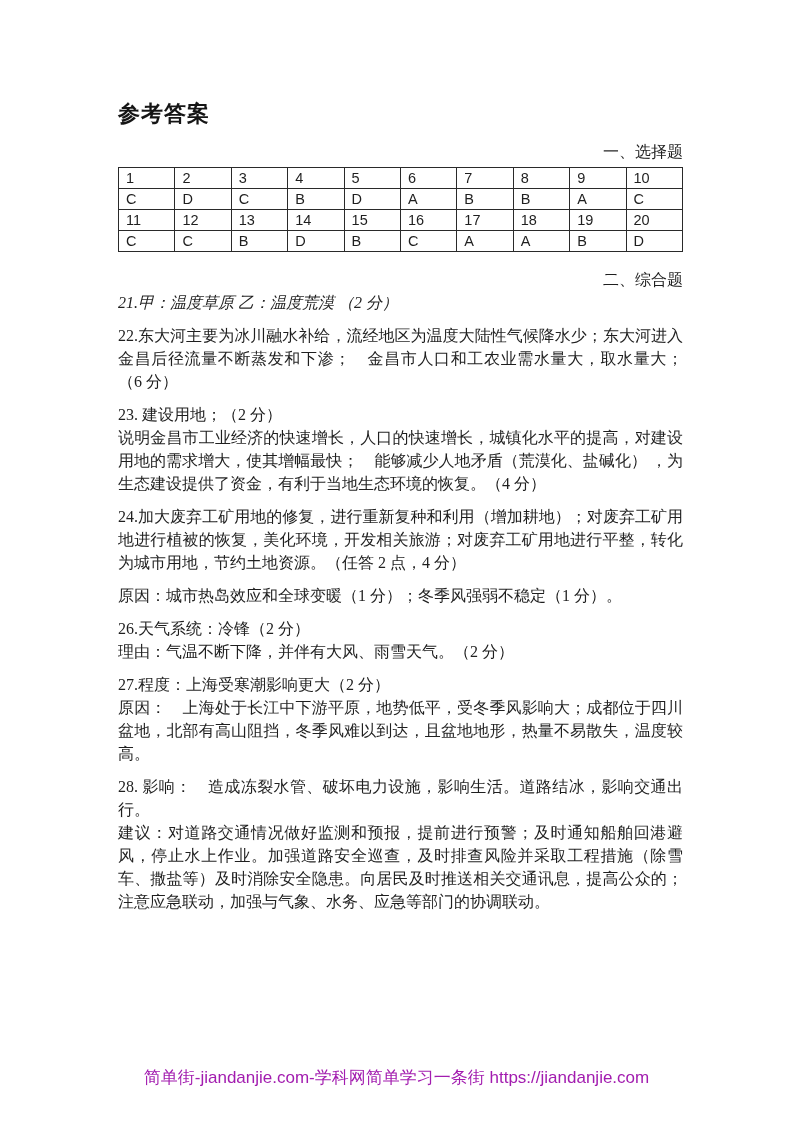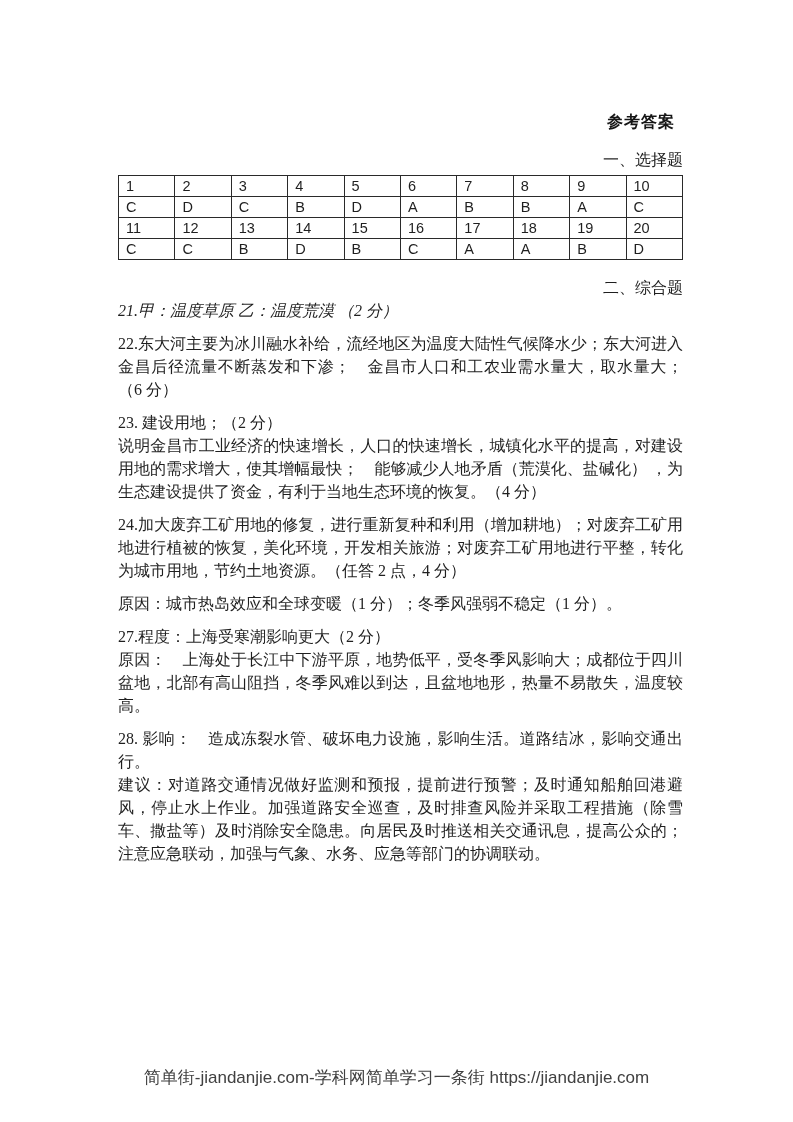--- a/index.html
+++ b/index.html
@@ -16,23 +16,23 @@
     font-family: "Liberation Serif", "DejaVu Serif", serif;
     color: #1f1f1f;
   }
   .content {
     position: absolute;
     left: 118px;
     top: 100px;
     width: 565px;
   }
   .doc-title {
-    margin: 8px;
-    text-align: right;
-    font-size: 16px;
+    margin: 0;
+    text-align: left;
+    font-size: 22px;
     line-height: 28px;
     font-weight: bold;
     letter-spacing: 1px;
     color: #151515;
   }
   .sec-heading {
     font-size: 16px;
     line-height: 23px;
     margin-top: 12px;
     text-align: right;
@@ -70,21 +70,21 @@
     text-justify: inter-ideograph;
   }
   .footer {
     position: absolute;
     left: 0;
     top: 1066px;
     width: 793px;
     text-align: center;
     font-family: "Liberation Sans", "DejaVu Sans", sans-serif;
     font-size: 17px;
-    color: #404040;
+    color: #a21caf;
   }
 </style>
 </head>
 <body>
 
 <div class="page">
   <div class="content">
 
     <h1 class="doc-title">参考答案</h1>
 
@@ -159,20 +159,24 @@
     </div>
 
     <div class="answer">
       <p>24.加大废弃工矿用地的修复，进行重新复种和利用（增加耕地）；对废弃工矿用地进行植被的恢复，美化环境，开发相关旅游；对废弃工矿用地进行平整，转化为城市用地，节约土地资源。（任答 2 点，4 分）</p>
     </div>
 
     <div class="answer">
       <p>原因：城市热岛效应和全球变暖（1 分）；冬季风强弱不稳定（1 分）。</p>
     </div>
 
+    <div class="answer">
+      <p>26.天气系统：冷锋（2 分）</p>
+      <p>理由：气温不断下降，并伴有大风、雨雪天气。（2 分）</p>
+    </div>
 
     <div class="answer">
       <p>27.程度：上海受寒潮影响更大（2 分）</p>
       <p>原因：　上海处于长江中下游平原，地势低平，受冬季风影响大；成都位于四川盆地，北部有高山阻挡，冬季风难以到达，且盆地地形，热量不易散失，温度较高。</p>
     </div>
 
     <div class="answer">
       <p>28. 影响：　造成冻裂水管、破坏电力设施，影响生活。道路结冰，影响交通出行。</p>
       <p>建议：对道路交通情况做好监测和预报，提前进行预警；及时通知船舶回港避风，停止水上作业。加强道路安全巡查，及时排查风险并采取工程措施（除雪车、撒盐等）及时消除安全隐患。向居民及时推送相关交通讯息，提高公众的；注意应急联动，加强与气象、水务、应急等部门的协调联动。</p>
     </div>

